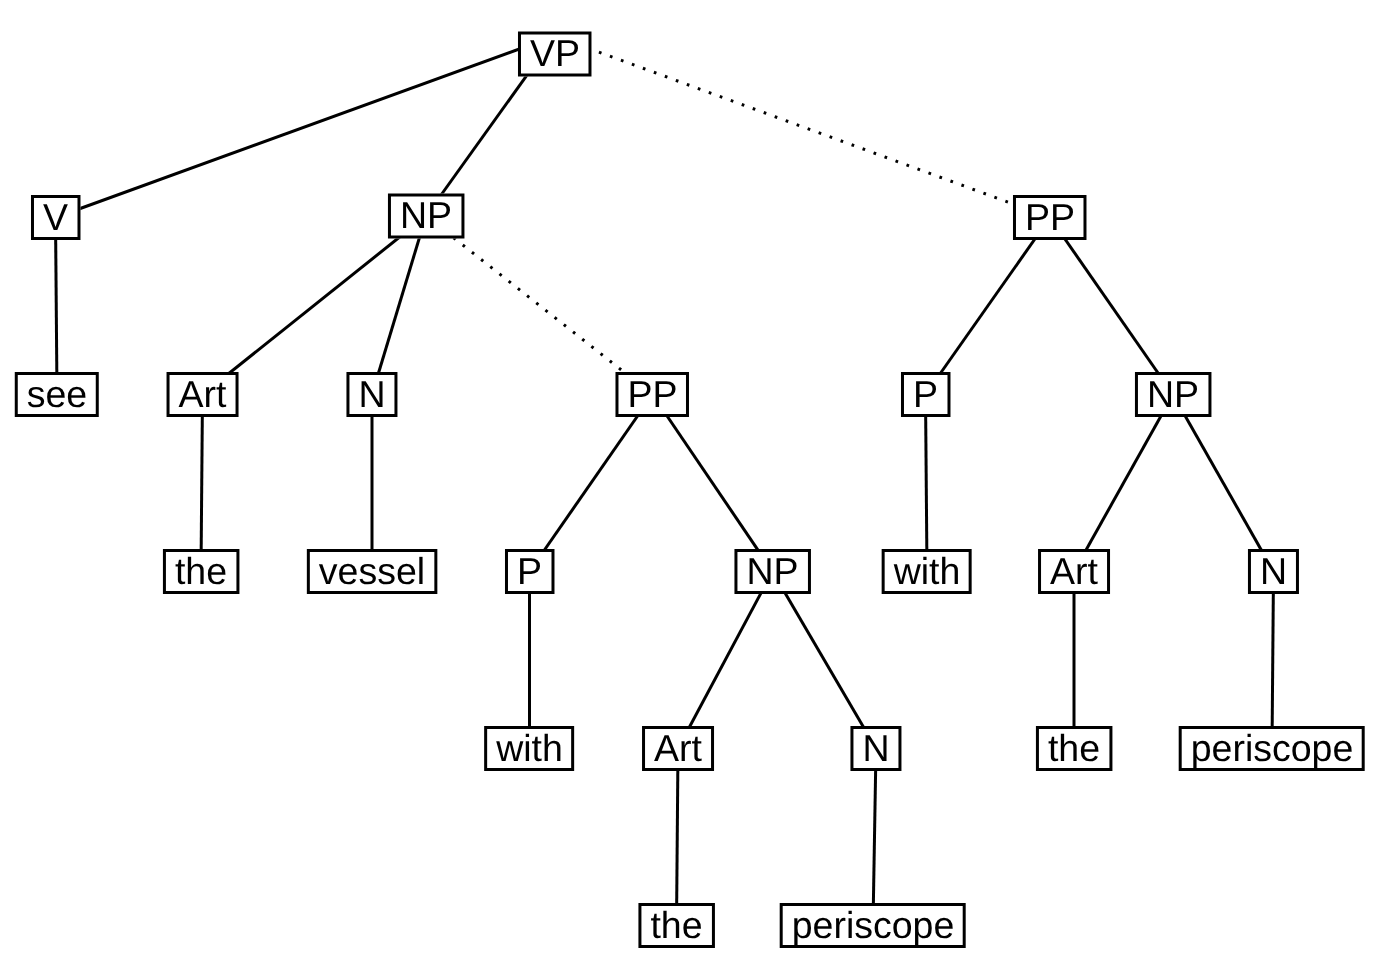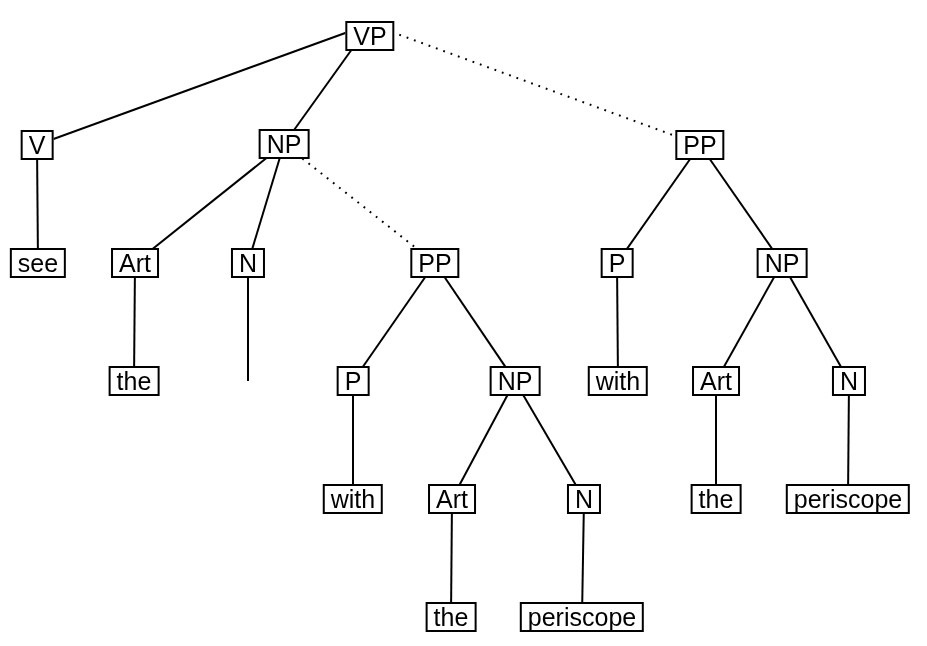--- a/index.html
+++ b/index.html
@@ -78,20 +78,21 @@
   <div class="node" style="left: 37px; top: 145px;">V</div>
   <div class="node" style="left: 284px; top: 144px;">NP</div>
   <div class="node" style="left: 700px; top: 145px;">PP</div>
   <div class="node leaf" style="left: 38px; top: 263px;">see</div>
   <div class="node" style="left: 135px; top: 263px;">Art</div>
   <div class="node" style="left: 248px; top: 263px;">N</div>
   <div class="node" style="left: 435px; top: 263px;">PP</div>
   <div class="node" style="left: 617px; top: 263px;">P</div>
   <div class="node" style="left: 782px; top: 263px;">NP</div>
   <div class="node leaf" style="left: 134px; top: 381px;">the</div>
+  <div class="node leaf" style="left: 248px; top: 381px;">vessel</div>
   <div class="node" style="left: 353px; top: 381px;">P</div>
   <div class="node" style="left: 515px; top: 381px;">NP</div>
   <div class="node leaf" style="left: 618px; top: 381px;">with</div>
   <div class="node" style="left: 716px; top: 381px;">Art</div>
   <div class="node" style="left: 849px; top: 381px;">N</div>
   <div class="node leaf" style="left: 353px; top: 499px;">with</div>
   <div class="node" style="left: 452px; top: 499px;">Art</div>
   <div class="node" style="left: 584px; top: 499px;">N</div>
   <div class="node leaf" style="left: 716px; top: 499px;">the</div>
   <div class="node leaf" style="left: 848px; top: 499px;">periscope</div>

